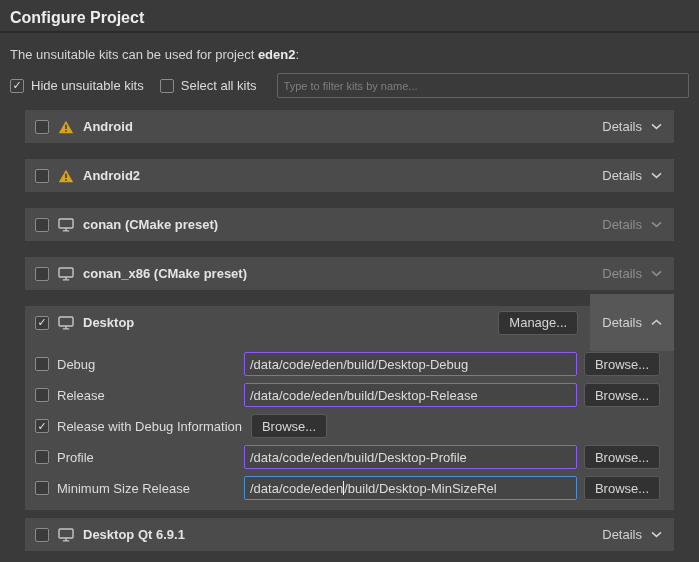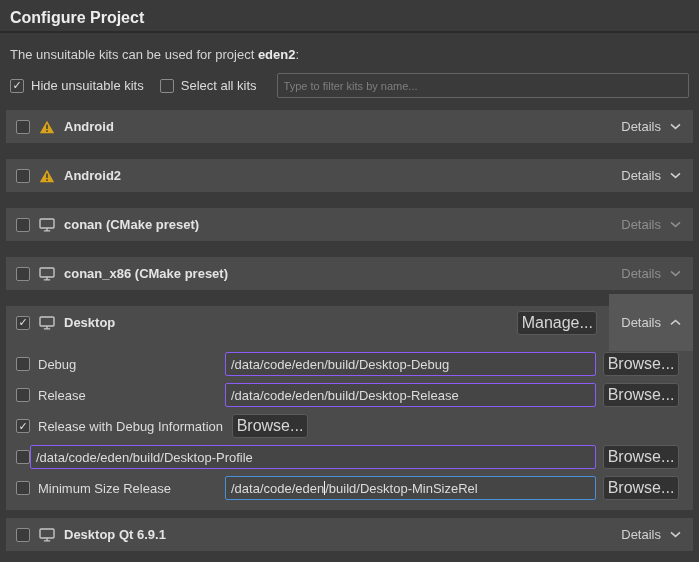--- a/index.html
+++ b/index.html
@@ -23,42 +23,42 @@
     box-sizing:border-box;
   }
   .checkbox.checked::after{content:"\2713";color:#e2e2e2;font-size:11px;line-height:1;}
   .chk-label{margin-left:7px;font-size:13px;color:#dcdcdc;}
   .filter-input{
     flex:1;height:23px;margin-left:4px;
     background:#3a3a3a;border:1px solid #646464;border-radius:2px;
     color:#d8d8d8;font-size:11px;padding:0 6px;outline:none;box-sizing:content-box;
   }
   .filter-input::placeholder{color:#7f7f7f;}
-  .kit-list{margin:12px 6px 0;}
+  .kit-list{margin:12px 25px 0;}
   .kit-row{
     background:#4b4b4b;height:33px;
     display:flex;align-items:center;
     padding:0 0 0 10px;margin-bottom:16px;
   }
   .kit-section{background:#4b4b4b;margin-bottom:8px;}
   .kit-section .kit-row{margin-bottom:0;background:transparent;}
   .kit-icon{margin-left:9px;display:inline-flex;align-items:center;}
   .kit-name{margin-left:9px;font-size:13px;font-weight:700;color:#e4e4e4;}
   .spacer{flex:1;}
   .details-btn{
     height:33px;display:flex;align-items:center;
     padding:12px 12px;cursor:default;color:#d2d2d2;font-size:13px;
   }
   .details-btn .chev{margin-left:9px;display:inline-flex;align-items:center;color:#cfcfcf;}
   .details-btn.disabled{color:#8e8e8e;}
   .details-btn.disabled .chev{color:#8e8e8e;}
   .details-btn.active{background:#575757;}
   .btn{
     background:#323232;border:1px solid #5a5a5a;border-radius:3px;
-    color:#d6d6d6;font-size:16px;height:24px;
+    color:#d6d6d6;font-size:13px;height:24px;
     font-family:"Liberation Sans","DejaVu Sans",sans-serif;
     padding:0;box-sizing:border-box;
   }
   .manage-btn{width:80px;margin-right:12px;}
   .configs{padding:13px 14px 10px 10px;}
   .config-row{display:flex;align-items:center;height:24px;margin-bottom:7px;}
   .config-row:last-child{margin-bottom:0;}
   .config-label{flex:0 0 187px;margin-left:8px;font-size:13px;color:#dcdcdc;}
   .path-input{
     flex:1;height:22px;min-width:0;
@@ -214,20 +214,21 @@
       </div>
 
       <div class="config-row">
         <span class="checkbox checked"></span>
         <span class="config-label">Release with Debug Information</span>
         <button class="btn browse-btn">Browse...</button>
       </div>
 
       <div class="config-row">
         <span class="checkbox"></span>
+        <span class="config-label">Profile</span>
         <input class="path-input" value="/data/code/eden/build/Desktop-Profile" style="">
         <button class="btn browse-btn">Browse...</button>
       </div>
 
       <div class="config-row">
         <span class="checkbox"></span>
         <span class="config-label">Minimum Size Release</span>
         <div class="path-input focused"><span>/data/code/eden</span><span class="caret"></span><span>/build/Desktop-MinSizeRel</span></div>
         <button class="btn browse-btn">Browse...</button>
       </div>

